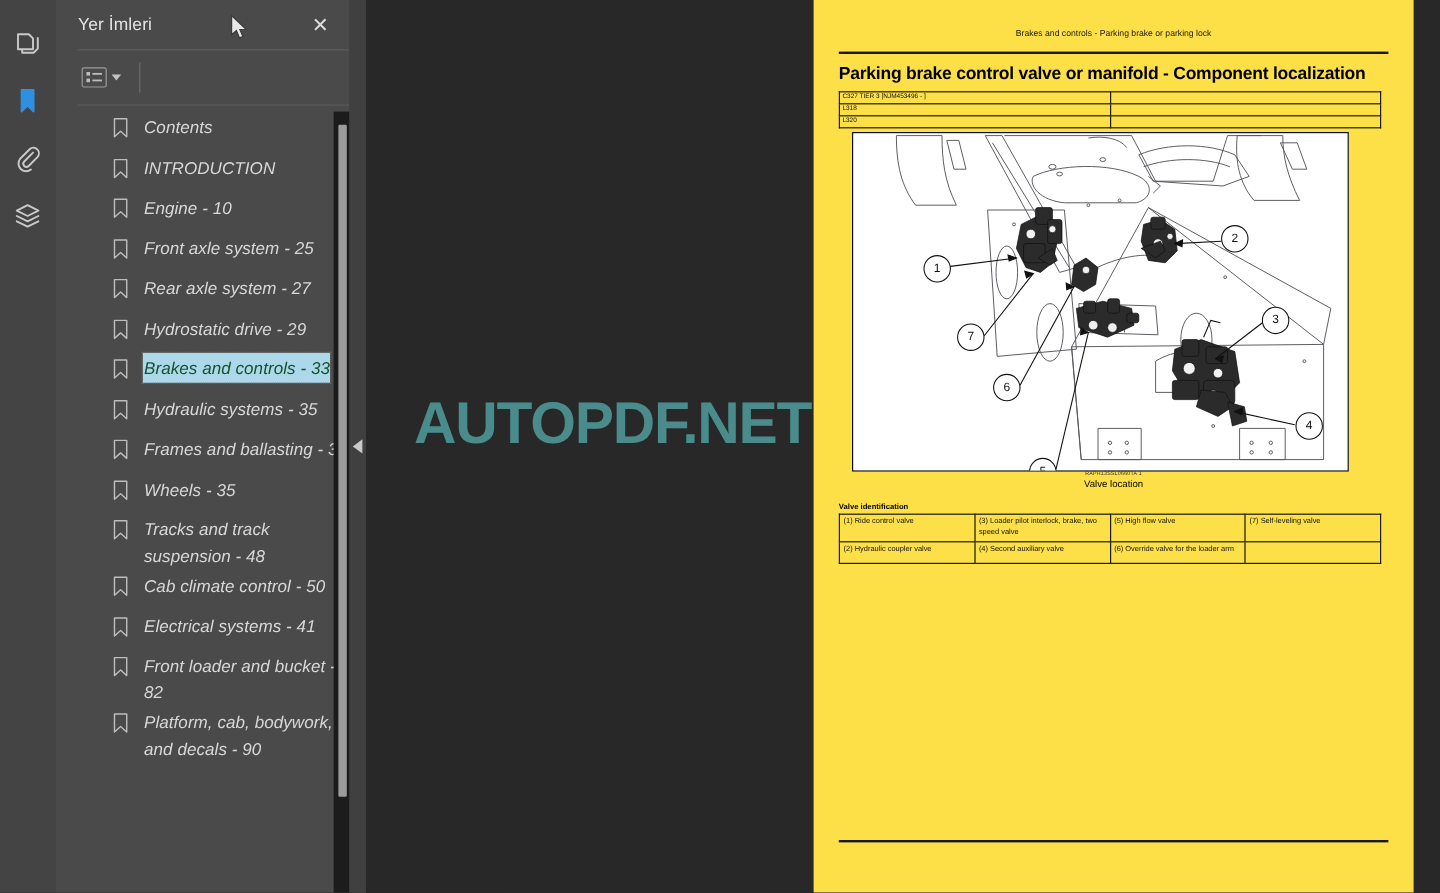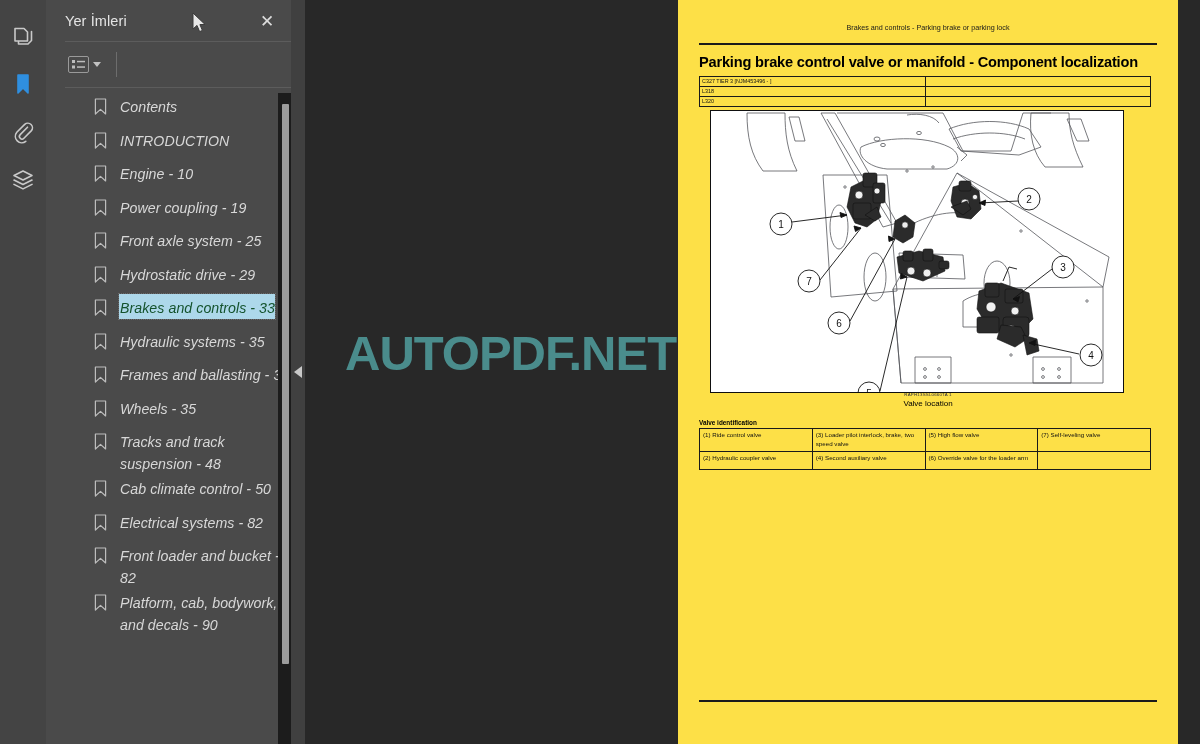--- a/index.html
+++ b/index.html
@@ -373,36 +373,36 @@
             </svg>
           </span>
           <span class="bm-label">Engine - 10</span>
         </div>
         <div class="bm-item">
           <span class="bm-flag">
             <svg width="13" height="17" viewBox="0 0 13 17">
               <path d="M1.4 1h10.2v15l-5.1-4.6L1.4 16z" fill="none" stroke="#bdbdbd" stroke-width="1.2" stroke-linejoin="round"></path>
             </svg>
           </span>
-          <span class="bm-label">Power coupling - 19</span>
-        </div>
-        <div class="bm-item">
-          <span class="bm-flag">
-            <svg width="13" height="17" viewBox="0 0 13 17">
-              <path d="M1.4 1h10.2v15l-5.1-4.6L1.4 16z" fill="none" stroke="#bdbdbd" stroke-width="1.2" stroke-linejoin="round"></path>
-            </svg>
-          </span>
           <span class="bm-label">Front axle system - 25</span>
         </div>
         <div class="bm-item">
           <span class="bm-flag">
             <svg width="13" height="17" viewBox="0 0 13 17">
               <path d="M1.4 1h10.2v15l-5.1-4.6L1.4 16z" fill="none" stroke="#bdbdbd" stroke-width="1.2" stroke-linejoin="round"></path>
             </svg>
           </span>
+          <span class="bm-label">Rear axle system - 27</span>
+        </div>
+        <div class="bm-item">
+          <span class="bm-flag">
+            <svg width="13" height="17" viewBox="0 0 13 17">
+              <path d="M1.4 1h10.2v15l-5.1-4.6L1.4 16z" fill="none" stroke="#bdbdbd" stroke-width="1.2" stroke-linejoin="round"></path>
+            </svg>
+          </span>
           <span class="bm-label">Hydrostatic drive - 29</span>
         </div>
         <div class="bm-item selected">
           <span class="bm-flag">
             <svg width="13" height="17" viewBox="0 0 13 17">
               <path d="M1.4 1h10.2v15l-5.1-4.6L1.4 16z" fill="none" stroke="#bdbdbd" stroke-width="1.2" stroke-linejoin="round"></path>
             </svg>
           </span>
           <span class="bm-label">Brakes and controls - 33</span>
         </div>
@@ -445,21 +445,21 @@
             </svg>
           </span>
           <span class="bm-label">Cab climate control - 50</span>
         </div>
         <div class="bm-item">
           <span class="bm-flag">
             <svg width="13" height="17" viewBox="0 0 13 17">
               <path d="M1.4 1h10.2v15l-5.1-4.6L1.4 16z" fill="none" stroke="#bdbdbd" stroke-width="1.2" stroke-linejoin="round"></path>
             </svg>
           </span>
-          <span class="bm-label">Electrical systems - 82</span>
+          <span class="bm-label">Electrical systems - 41</span>
         </div>
         <div class="bm-item">
           <span class="bm-flag">
             <svg width="13" height="17" viewBox="0 0 13 17">
               <path d="M1.4 1h10.2v15l-5.1-4.6L1.4 16z" fill="none" stroke="#bdbdbd" stroke-width="1.2" stroke-linejoin="round"></path>
             </svg>
           </span>
           <span class="bm-label">Front loader and bucket - 82</span>
         </div>
         <div class="bm-item">

